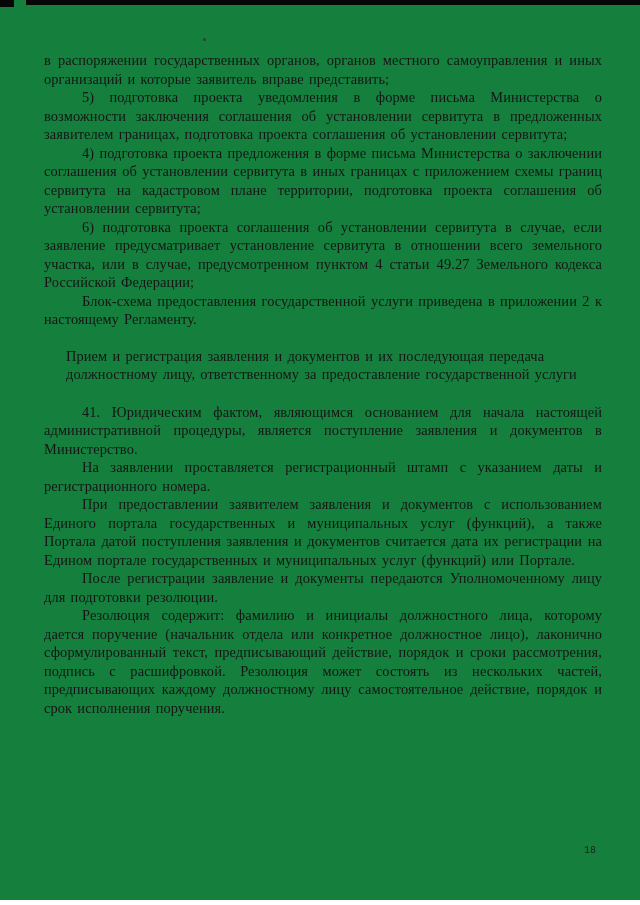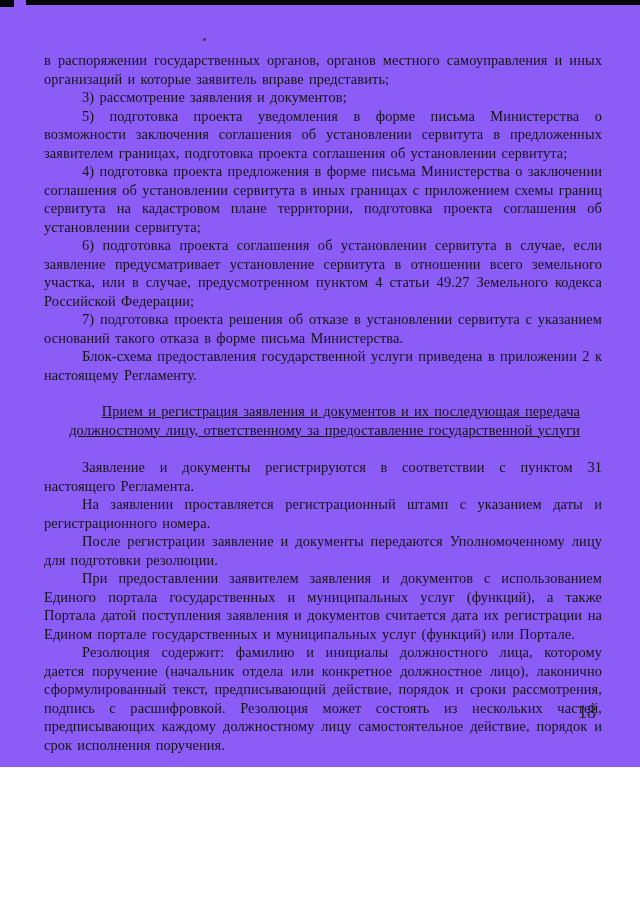--- a/index.html
+++ b/index.html
@@ -3,22 +3,22 @@
 <meta charset="utf-8">
 <style>
   html, body {
     margin: 0;
     padding: 0;
     background: #ffffff;
   }
   .page {
     position: relative;
     width: 640px;
-    height: 767px;
-    background: #8b5cf6;
+    height: 900px;
+    background: #15803d;
     overflow: hidden;
     font-family: "Liberation Serif", "DejaVu Serif", serif;
     color: #151515;
   }
   
   .scan-top {
     position: absolute;
     top: 0;
     left: 26px;
     right: 0;
@@ -55,58 +55,55 @@
   }
   .para {
     margin: 0;
     text-indent: 38px;
   }
   .para.no-indent {
     text-indent: 0;
   }
   .heading {
     margin: 18px 22px 19px 22px;
-    text-align: right;
+    text-align: left;
     text-indent: 0;
     font-weight: normal;
     font-size: 14.4px;
     line-height: 18.5px;
-    text-decoration: underline;
   }
   .page-number {
     position: absolute;
     right: 44px;
     bottom: 44px;
-    font-size: 18px;
+    font-size: 10px;
     color: #222;
-    font-family: Liberation Serif, serif;
+    font-family: Liberation Mono, monospace;
   }
 </style>
 </head>
 <body>
 
 <div class="page">
 
   <div class="scan-top"></div>
   <div class="scan-corner"></div>
   <div class="scan-dot"></div>
 
   <div class="content">
     <p class="para no-indent">в распоряжении государственных органов, органов местного самоуправления и иных организаций и которые заявитель вправе представить;</p>
-    <p class="para">3) рассмотрение заявления и документов;</p>
     <p class="para">5) подготовка проекта уведомления в форме письма Министерства о возможности заключения соглашения об установлении сервитута в предложенных заявителем границах, подготовка проекта соглашения об установлении сервитута;</p>
     <p class="para">4) подготовка проекта предложения в форме письма Министерства о заключении соглашения об установлении сервитута в иных границах с приложением схемы границ сервитута на кадастровом плане территории, подготовка проекта соглашения об установлении сервитута;</p>
     <p class="para">6) подготовка проекта соглашения об установлении сервитута в случае, если заявление предусматривает установление сервитута в отношении всего земельного участка, или в случае, предусмотренном пунктом 4 статьи 49.27 Земельного кодекса Российской Федерации;</p>
-    <p class="para">7) подготовка проекта решения об отказе в установлении сервитута с указанием оснований такого отказа в форме письма Министерства.</p>
     <p class="para">Блок-схема предоставления государственной услуги приведена в приложении 2 к настоящему Регламенту.</p>
 
     <div class="heading">Прием и регистрация заявления и документов и их последующая передача должностному лицу, ответственному за предоставление государственной услуги</div>
 
-    <p class="para">Заявление и документы регистрируются в соответствии с пунктом 31 настоящего Регламента.</p>
+    <p class="para">41. Юридическим фактом, являющимся основанием для начала настоящей административной процедуры, является поступление заявления и документов в Министерство.</p>
     <p class="para">На заявлении проставляется регистрационный штамп с указанием даты и регистрационного номера.</p>
+    <p class="para">При предоставлении заявителем заявления и документов с использованием Единого портала государственных и муниципальных услуг (функций), а также Портала датой поступления заявления и документов считается дата их регистрации на Едином портале государственных и муниципальных услуг (функций) или Портале.</p>
     <p class="para">После регистрации заявление и документы передаются Уполномоченному лицу для подготовки резолюции.</p>
-    <p class="para">При предоставлении заявителем заявления и документов с использованием Единого портала государственных и муниципальных услуг (функций), а также Портала датой поступления заявления и документов считается дата их регистрации на Едином портале государственных и муниципальных услуг (функций) или Портале.</p>
     <p class="para">Резолюция содержит: фамилию и инициалы должностного лица, которому дается поручение (начальник отдела или конкретное должностное лицо), лаконично сформулированный текст, предписывающий действие, порядок и сроки рассмотрения, подпись с расшифровкой. Резолюция может состоять из нескольких частей, предписывающих каждому должностному лицу самостоятельное действие, порядок и срок исполнения поручения.</p>
   </div>
 
   <div class="page-number">18</div>
 
 </div>
 
 </body></html>

